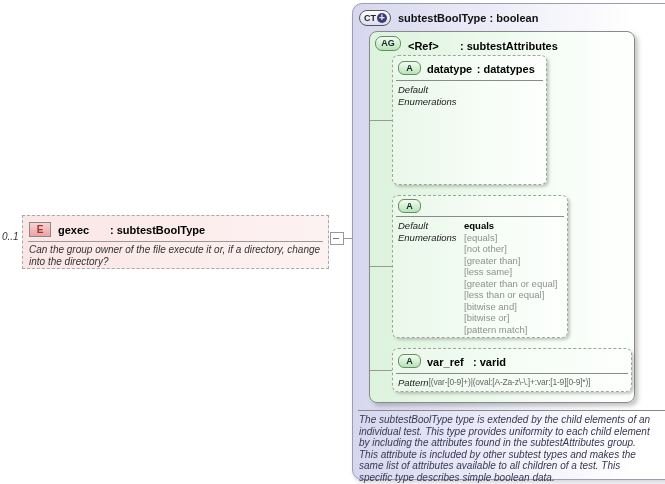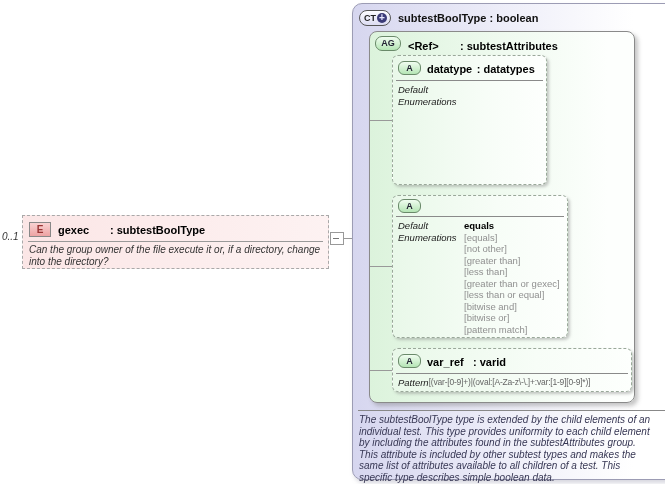--- a/index.html
+++ b/index.html
@@ -164,22 +164,22 @@
         <div class="prop-labels">
           <div>Default</div>
           <div>Enumerations</div>
         </div>
         <div class="prop-values">
           <div class="prop-default">equals</div>
           <div>
               <div>[equals]</div>
               <div>[not other]</div>
               <div>[greater than]</div>
-              <div>[less than]</div>
-              <div>[greater than or gexec]</div>
+              <div>[less same]</div>
+              <div>[greater than or equal]</div>
               <div>[less than or equal]</div>
               <div>[bitwise and]</div>
               <div>[bitwise or]</div>
               <div>[pattern match]</div>
             </div>
         </div>
       </div>
     </div>
 
     <div class="attr-box attr-varref">

